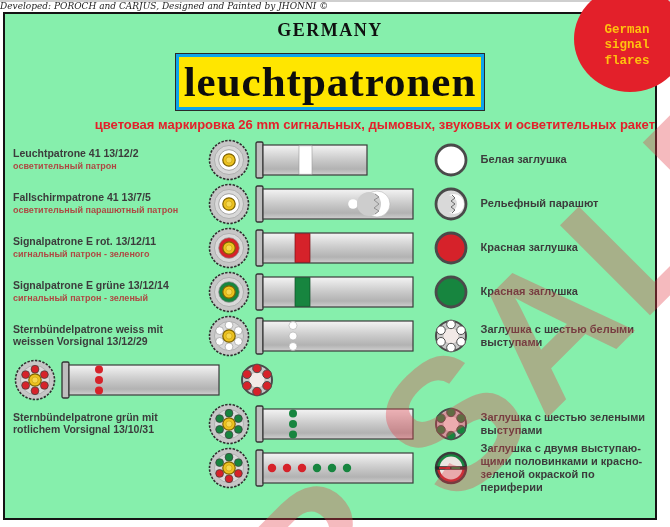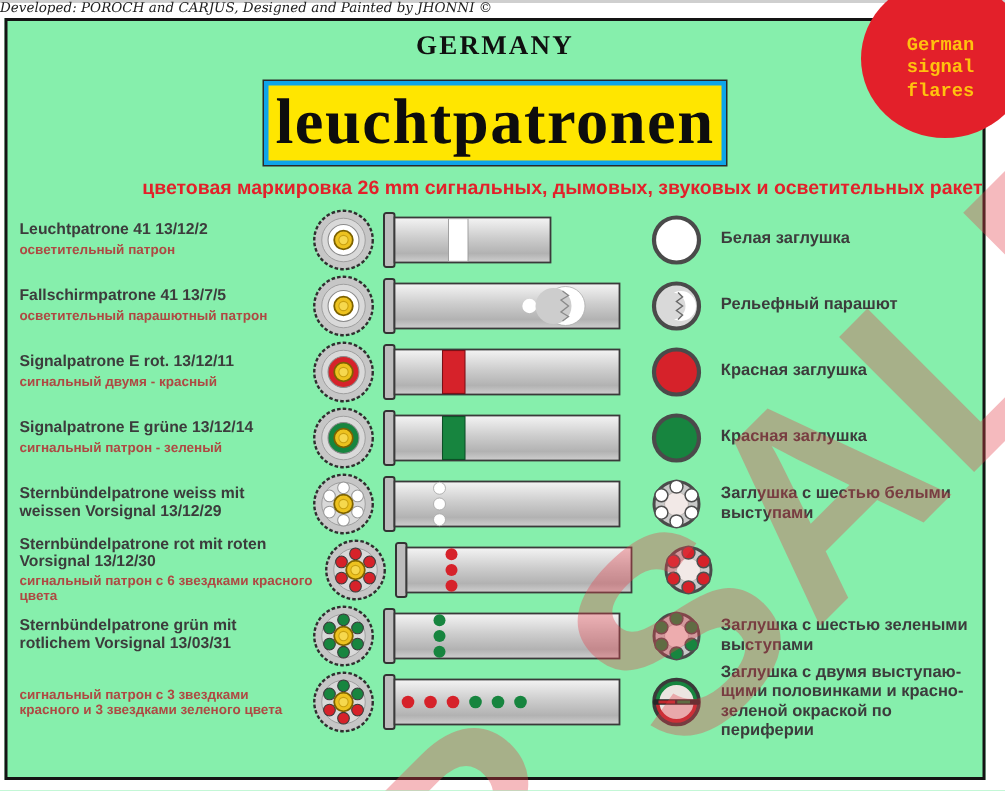--- a/index.html
+++ b/index.html
@@ -107,21 +107,21 @@
             <circle cx="20" cy="20" r="15" fill="#d9d9d9" stroke="#4a4a4a" stroke-width="2.8"></circle>
             <circle cx="23" cy="20" r="10" fill="#fff"></circle>
             <circle cx="17" cy="20" r="9" fill="#d9d9d9"></circle>
             <polyline points="21,11 24,14 20,17 24,20 20,23 24,26 21,29" fill="none" stroke="#6a6a6a" stroke-width="1"></polyline>
           </svg></div>
         <div class="plabel">Рельефный парашют</div>
       </div>
       <div class="row">
         <div class="ltxt">
           <div class="gname">Signalpatrone E rot.  13/12/11</div>
-          <div class="rdesc">сигнальный двумя - красный</div>
+          <div class="rdesc">сигнальный патрон - зеленого</div>
         </div>
         <div class="capwrap"><svg width="44" height="44" viewBox="0 0 44 44">
             <circle cx="22" cy="22" r="19.5" fill="#c6c6c6" stroke="#2f2f2f" stroke-width="1.6" stroke-dasharray="2.4 1.4"></circle>
             <circle cx="22" cy="22" r="14.5" fill="#d9d9d9" stroke="#9a9a9a" stroke-width="0.6"></circle>
             <circle cx="22" cy="22" r="10.3" fill="#d6222a" stroke="#8a8a8a" stroke-width="0.7"></circle>
             <circle cx="22" cy="22" r="6.2" fill="#edc21f" stroke="#7d6200" stroke-width="1.2"></circle>
             <circle cx="22" cy="22" r="3.1" fill="#f6d84e" stroke="#c9a012" stroke-width="0.7"></circle>
           </svg></div>
         <div class="cartwrap"><svg width="168" height="44" viewBox="0 0 168 44">
             <rect x="3" y="4" width="7" height="36" rx="1.5" fill="#bdbdbd" stroke="#333" stroke-width="1.3"></rect>
@@ -184,24 +184,20 @@
             <circle cx="20" cy="8.4" r="4.3" fill="#fff" stroke="#4f4f4f" stroke-width="1"></circle>
             <circle cx="30.04589468389949" cy="14.200000000000001" r="4.3" fill="#fff" stroke="#4f4f4f" stroke-width="1"></circle>
             <circle cx="30.04589468389949" cy="25.799999999999997" r="4.3" fill="#fff" stroke="#4f4f4f" stroke-width="1"></circle>
             <circle cx="20" cy="31.6" r="4.3" fill="#fff" stroke="#4f4f4f" stroke-width="1"></circle>
             <circle cx="9.954105316100511" cy="25.799999999999997" r="4.3" fill="#fff" stroke="#4f4f4f" stroke-width="1"></circle>
             <circle cx="9.954105316100513" cy="14.2" r="4.3" fill="#fff" stroke="#4f4f4f" stroke-width="1"></circle>
           </svg></div>
         <div class="plabel">Заглушка с шестью белыми выступами</div>
       </div>
       <div class="row">
-        <div class="ltxt">
-          <div class="gname">Sternbündelpatrone rot mit roten Vorsignal  13/12/30</div>
-          <div class="rdesc">сигнальный патрон с 6 звездками красного цвета</div>
-        </div>
         <div class="capwrap"><svg width="44" height="44" viewBox="0 0 44 44">
             <circle cx="22" cy="22" r="19.5" fill="#c6c6c6" stroke="#2f2f2f" stroke-width="1.6" stroke-dasharray="2.4 1.4"></circle>
             <circle cx="22" cy="22" r="14.5" fill="#d9d9d9" stroke="#9a9a9a" stroke-width="0.6"></circle>
             <circle cx="22" cy="11.2" r="3.9" fill="#d6222a" stroke="#3c3c3c" stroke-width="0.7"></circle>
             <circle cx="31.353074360871936" cy="16.6" r="3.9" fill="#d6222a" stroke="#3c3c3c" stroke-width="0.7"></circle>
             <circle cx="31.353074360871936" cy="27.4" r="3.9" fill="#d6222a" stroke="#3c3c3c" stroke-width="0.7"></circle>
             <circle cx="22" cy="32.8" r="3.9" fill="#d6222a" stroke="#3c3c3c" stroke-width="0.7"></circle>
             <circle cx="12.646925639128062" cy="27.4" r="3.9" fill="#d6222a" stroke="#3c3c3c" stroke-width="0.7"></circle>
             <circle cx="12.646925639128062" cy="16.599999999999998" r="3.9" fill="#d6222a" stroke="#3c3c3c" stroke-width="0.7"></circle>
             <circle cx="22" cy="22" r="6.2" fill="#edc21f" stroke="#7d6200" stroke-width="1.2"></circle>
@@ -220,21 +216,21 @@
             <circle cx="20" cy="8.4" r="4.3" fill="#d6222a" stroke="#4f4f4f" stroke-width="1"></circle>
             <circle cx="30.04589468389949" cy="14.200000000000001" r="4.3" fill="#d6222a" stroke="#4f4f4f" stroke-width="1"></circle>
             <circle cx="30.04589468389949" cy="25.799999999999997" r="4.3" fill="#d6222a" stroke="#4f4f4f" stroke-width="1"></circle>
             <circle cx="20" cy="31.6" r="4.3" fill="#d6222a" stroke="#4f4f4f" stroke-width="1"></circle>
             <circle cx="9.954105316100511" cy="25.799999999999997" r="4.3" fill="#d6222a" stroke="#4f4f4f" stroke-width="1"></circle>
             <circle cx="9.954105316100513" cy="14.2" r="4.3" fill="#d6222a" stroke="#4f4f4f" stroke-width="1"></circle>
           </svg></div>
       </div>
       <div class="row">
         <div class="ltxt">
-          <div class="gname">Sternbündelpatrone grün mit rotlichem Vorsignal  13/03/31</div>
+          <div class="gname">Sternbündelpatrone grün mit rotlichem Vorsignal  13/10/31</div>
         </div>
         <div class="capwrap"><svg width="44" height="44" viewBox="0 0 44 44">
             <circle cx="22" cy="22" r="19.5" fill="#c6c6c6" stroke="#2f2f2f" stroke-width="1.6" stroke-dasharray="2.4 1.4"></circle>
             <circle cx="22" cy="22" r="14.5" fill="#d9d9d9" stroke="#9a9a9a" stroke-width="0.6"></circle>
             <circle cx="22" cy="11.2" r="3.9" fill="#17853f" stroke="#3c3c3c" stroke-width="0.7"></circle>
             <circle cx="31.353074360871936" cy="16.6" r="3.9" fill="#17853f" stroke="#3c3c3c" stroke-width="0.7"></circle>
             <circle cx="31.353074360871936" cy="27.4" r="3.9" fill="#17853f" stroke="#3c3c3c" stroke-width="0.7"></circle>
             <circle cx="22" cy="32.8" r="3.9" fill="#17853f" stroke="#3c3c3c" stroke-width="0.7"></circle>
             <circle cx="12.646925639128062" cy="27.4" r="3.9" fill="#17853f" stroke="#3c3c3c" stroke-width="0.7"></circle>
             <circle cx="12.646925639128062" cy="16.599999999999998" r="3.9" fill="#17853f" stroke="#3c3c3c" stroke-width="0.7"></circle>
@@ -255,21 +251,20 @@
             <circle cx="30.04589468389949" cy="14.200000000000001" r="4.3" fill="#17853f" stroke="#4f4f4f" stroke-width="1"></circle>
             <circle cx="30.04589468389949" cy="25.799999999999997" r="4.3" fill="#17853f" stroke="#4f4f4f" stroke-width="1"></circle>
             <circle cx="20" cy="31.6" r="4.3" fill="#17853f" stroke="#4f4f4f" stroke-width="1"></circle>
             <circle cx="9.954105316100511" cy="25.799999999999997" r="4.3" fill="#17853f" stroke="#4f4f4f" stroke-width="1"></circle>
             <circle cx="9.954105316100513" cy="14.2" r="4.3" fill="#17853f" stroke="#4f4f4f" stroke-width="1"></circle>
           </svg></div>
         <div class="plabel">Заглушка с шестью зелеными выступами</div>
       </div>
       <div class="row">
         <div class="ltxt">
-          <div class="rdesc">сигнальный патрон с 3 звездками красного и 3 звездками зеленого цвета</div>
         </div>
         <div class="capwrap"><svg width="44" height="44" viewBox="0 0 44 44">
             <circle cx="22" cy="22" r="19.5" fill="#c6c6c6" stroke="#2f2f2f" stroke-width="1.6" stroke-dasharray="2.4 1.4"></circle>
             <circle cx="22" cy="22" r="14.5" fill="#d9d9d9" stroke="#9a9a9a" stroke-width="0.6"></circle>
             <circle cx="22" cy="11.2" r="3.9" fill="#17853f" stroke="#3c3c3c" stroke-width="0.7"></circle>
             <circle cx="31.353074360871936" cy="16.6" r="3.9" fill="#17853f" stroke="#3c3c3c" stroke-width="0.7"></circle>
             <circle cx="31.353074360871936" cy="27.4" r="3.9" fill="#d6222a" stroke="#3c3c3c" stroke-width="0.7"></circle>
             <circle cx="22" cy="32.8" r="3.9" fill="#d6222a" stroke="#3c3c3c" stroke-width="0.7"></circle>
             <circle cx="12.646925639128062" cy="27.4" r="3.9" fill="#d6222a" stroke="#3c3c3c" stroke-width="0.7"></circle>
             <circle cx="12.646925639128062" cy="16.599999999999998" r="3.9" fill="#17853f" stroke="#3c3c3c" stroke-width="0.7"></circle>

